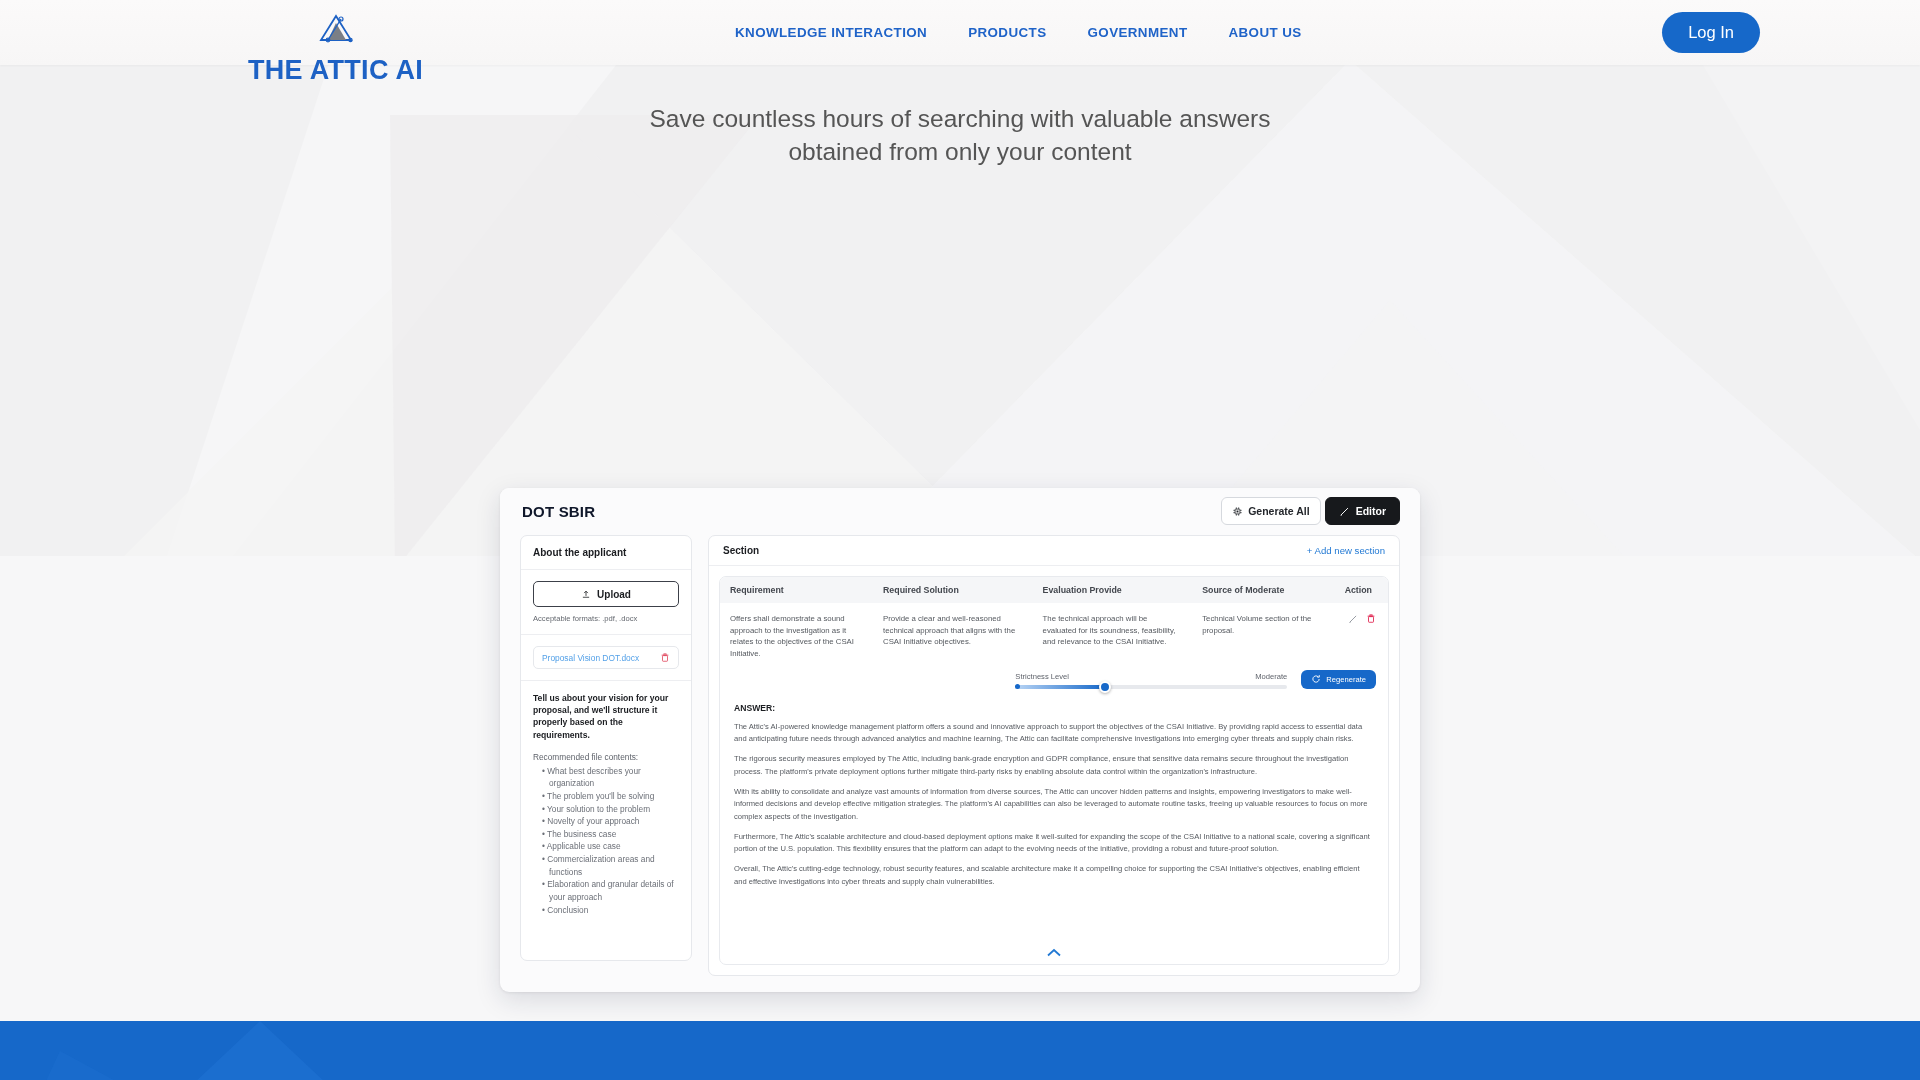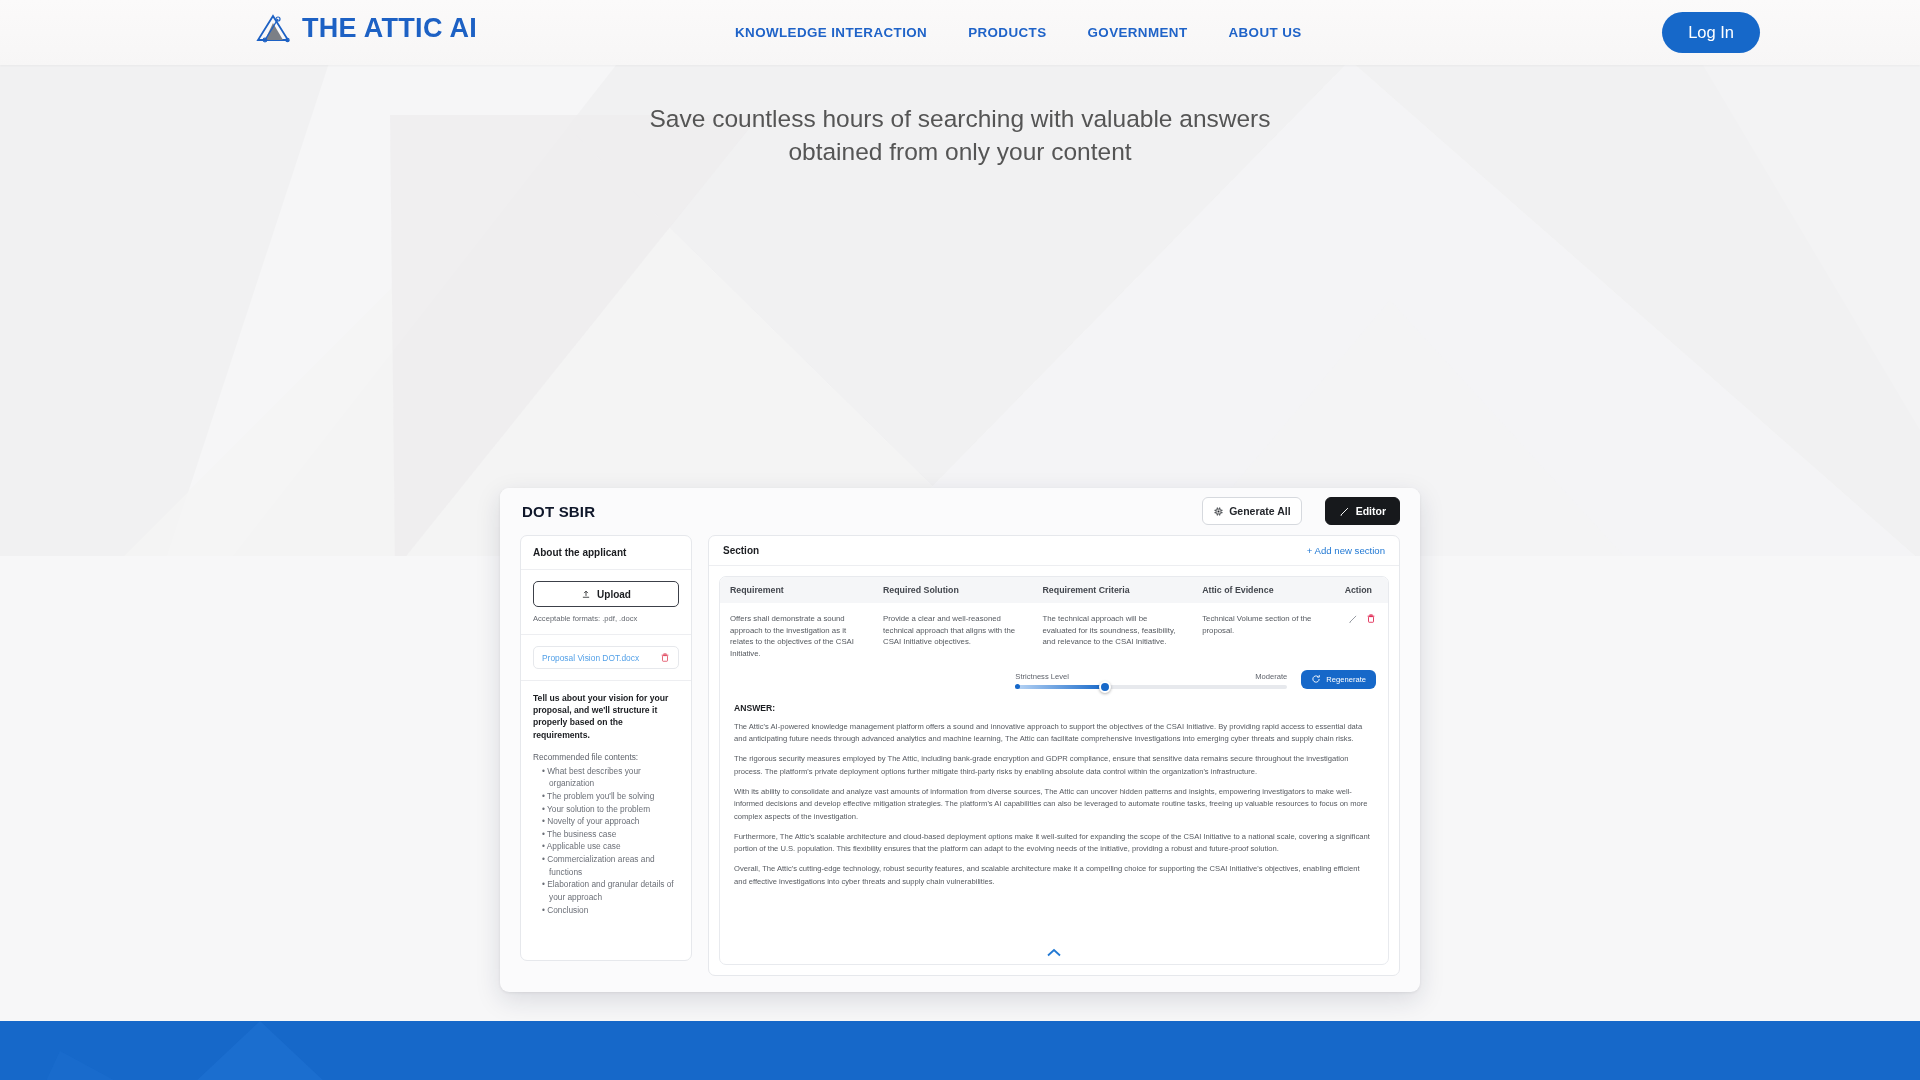--- a/index.html
+++ b/index.html
@@ -43,24 +43,25 @@
     left: 0; top: 0;
     width: 1920px; height: 65px;
     background: linear-gradient(180deg,#fbfafa 0%, #f7f6f6 100%);
     display: flex;
     align-items: center;
     z-index: 40;
     box-shadow: 0 1px 2px rgba(0,0,0,0.04);
   }
   .logo-block {
     position: absolute;
-    left: 256px; top: 13px;
-    display: flex;
-    align-items: flex-start;
+    left: 248px; top: 13px;
+    display: flex;
+    align-items: center;
     gap: 12px;
+    flex-direction: column;
   }
   .logo-mark { width: 34px; height: 30px; }
   .logo-text {
     font-size: 27px;
     font-weight: 700;
     color: #1d61c4;
     letter-spacing: 0.3px;
     white-space: nowrap;
   }
 
@@ -158,21 +159,21 @@
   .app-title {
     font-size: 15px;
     font-weight: 700;
     color: #0f172a;
     letter-spacing: 0.2px;
   }
   .app-header-actions {
     position: absolute;
     right: 20px; top: 9px;
     display: flex;
-    gap: 23px;
+    gap: 4px;
     align-items: center;
   }
   .btn-generate {
     display: flex; align-items: center; gap: 5px;
     background: #fff;
     border: 1px solid #d6d9de;
     border-radius: 6px;
     height: 28px;
     padding: 0 10px;
     font-size: 10.5px;
@@ -558,22 +559,22 @@
         <span class="add-section">+ Add new section</span>
       </div>
 
       <div class="panel-inner">
 
         <table class="req-table">
           <thead>
             <tr>
               <th class="col-req">Requirement</th>
               <th class="col-sol">Required Solution</th>
-              <th class="col-eval">Requirement Criteria</th>
-              <th class="col-src">Attic of Evidence</th>
+              <th class="col-eval">Evaluation Provide</th>
+              <th class="col-src">Source of Moderate</th>
               <th class="col-act">Action</th>
             </tr>
           </thead>
           <tbody>
             <tr>
               <td>Offers shall demonstrate a sound approach to the investigation as it relates to the objectives of the CSAI Initiative.</td>
               <td>Provide a clear and well-reasoned technical approach that aligns with the CSAI Initiative objectives.</td>
               <td>The technical approach will be evaluated for its soundness, feasibility, and relevance to the CSAI Initiative.</td>
               <td>Technical Volume section of the proposal.</td>
               <td class="act-cell">

